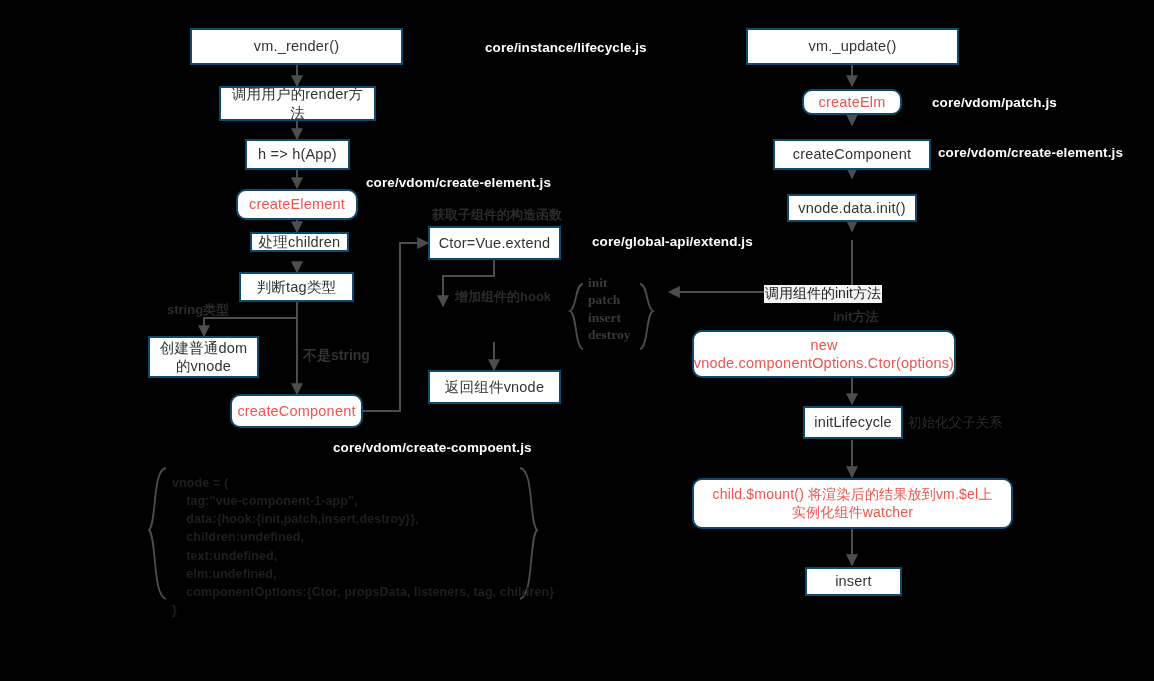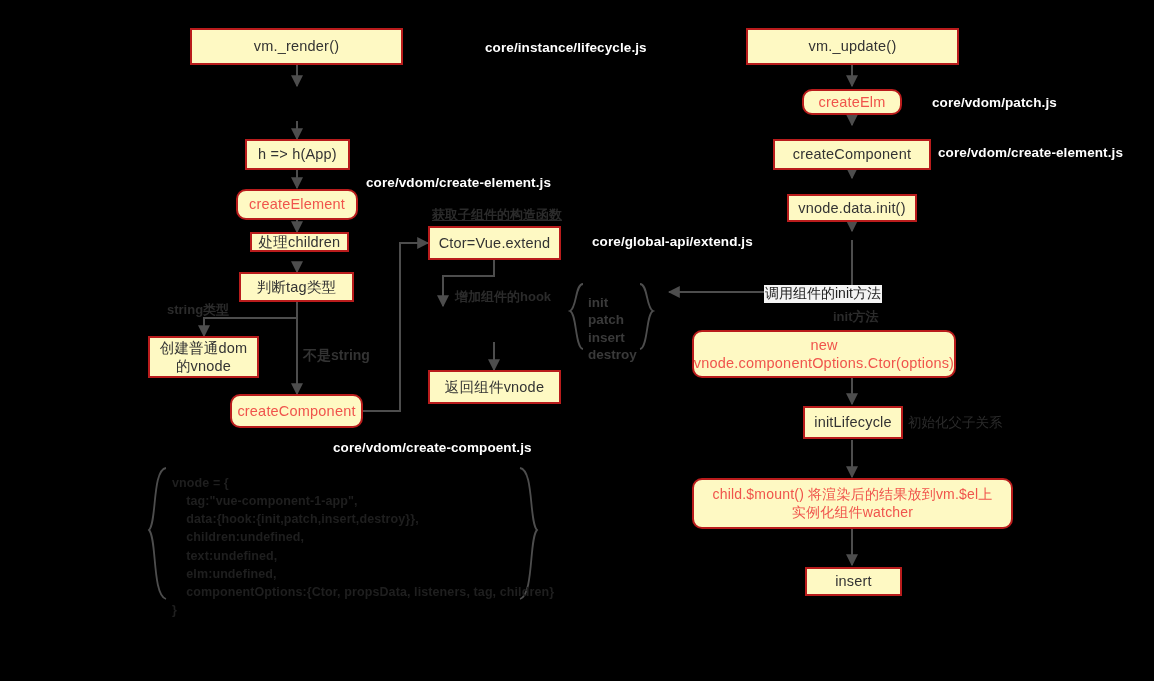--- a/index.html
+++ b/index.html
@@ -20,22 +20,22 @@
   svg.layer {
     position: absolute;
     left: 0;
     top: 0;
     width: 1154px;
     height: 681px;
     pointer-events: none;
   }
   .node {
     position: absolute;
-    background: #fef9c3;
-    border: 2px solid #b91c1c;
+    background: #ffffff;
+    border: 2px solid #0c4a6e;
     box-sizing: border-box;
     display: flex;
     align-items: center;
     justify-content: center;
     text-align: center;
     color: #333333;
     font-size: 14.5px;
     line-height: 1.25;
     letter-spacing: .2px;
     padding: 8px 6px;
@@ -141,20 +141,21 @@
     <g stroke="#4d4d4d" stroke-width="1.8" fill="none">
       <path d="M 166 468 C 152 470 157 522 149 530 C 157 538 152 595 166 599"></path>
     </g>
     <g stroke="#4d4d4d" stroke-width="1.8" fill="none">
       <path d="M 520 468 C 534 470 529 522 537 530 C 529 538 534 595 520 599"></path>
     </g>
   </svg>
 
   <div class="node" style="left:190px; top:28px; width:213px; height:37px;">vm._render()</div>
 
+  <div class="node" style="left:219px; top:86px; width:157px; height:35px;">调用用户的render方法</div>
 
   <div class="node red" style="left:236px; top:189px; width:122px; height:31px;">createElement</div>
 
   <div class="node" style="left:245px; top:139px; width:105px; height:31px;">h =&gt; h(App)</div>
 
   <div class="node" style="left:250px; top:232px; width:99px; height:20px;">处理children</div>
 
   <div class="node" style="left:239px; top:272px; width:115px; height:30px;">判断tag类型</div>
 
   <div class="node" style="left:148px; top:336px; width:111px; height:42px; white-space:pre-line;">创建普通dom
@@ -193,31 +194,31 @@
   <div class="pathlabel" style="left:333px; top:440px;">core/vdom/create-compoent.js</div>
 
   <div class="pathlabel" style="left:932px; top:95px;">core/vdom/patch.js</div>
 
   <div class="pathlabel" style="left:938px; top:145px;">core/vdom/create-element.js</div>
 
   <div class="edgelabel" style="left:167px; top:301px;">string类型</div>
 
   <div class="edgelabel light" style="left:303px; top:347px; font-size:14px;">不是string</div>
 
-  <div class="edgelabel" style="left:432px; top:206px;text-decoration:underline;">获取子组件的构造函数</div>
+  <div class="edgelabel" style="left:432px; top:206px;">获取子组件的构造函数</div>
 
   <div class="edgelabel" style="left:455px; top:288px;">增加组件的hook</div>
 
   <div class="edgelabel boxed" style="left:729px; top:285px;">调用组件的init方法</div>
 
   <div class="edgelabel" style="left:833px; top:308px;">init方法</div>
 
   <div class="edgelabel" style="left:908px; top:414px; font-weight:normal; font-size:13.5px;">初始化父子关系</div>
 
-  <div class="hooklist" style="left:588px; top:294px;">init
+  <div class="hooklist" style="left:588px; top:274px;font-family:Liberation Serif, serif;">init
 patch
 insert
 destroy</div>
 
   <div class="codeblock" style="left:172px; top:474px;">vnode = {
     tag:"vue-component-1-app",
     data:{hook:{init,patch,insert,destroy}},
     children:undefined,
     text:undefined,
     elm:undefined,

